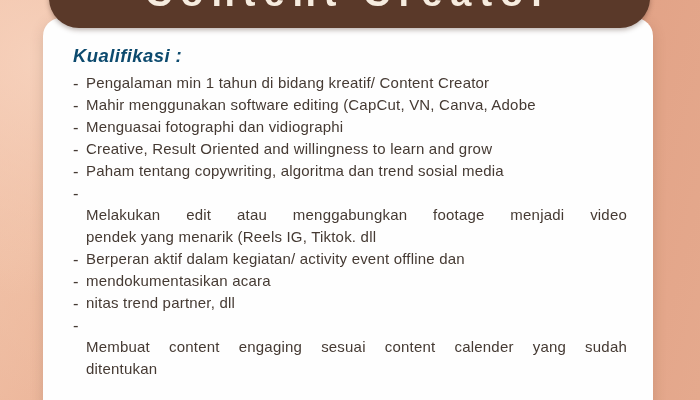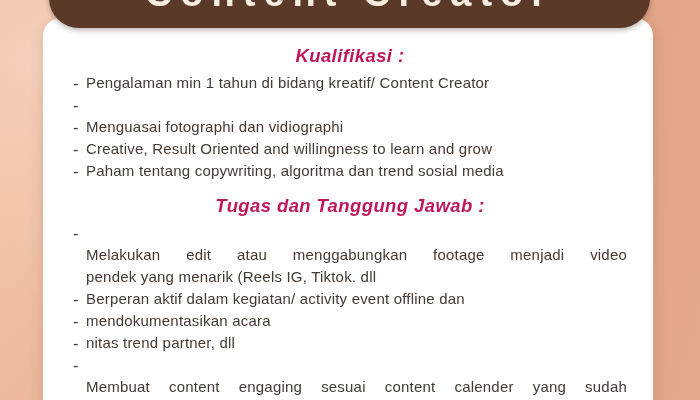--- a/index.html
+++ b/index.html
@@ -59,23 +59,22 @@
     left: 30px;
     right: 26px;
     top: 26px;
   }
 
   .section-heading {
     font-size: 18.5px;
     line-height: 24px;
     font-weight: bold;
     font-style: italic;
-    color: #be185d;
+    color: #0c4a6e;
     letter-spacing: 0.4px;
-    text-align: center;
   }
   .section-heading + .list { margin-top: 4px; }
   .section-heading.second { margin-top: 12px; }
 
   .list { margin-bottom: 0; }
 
   .bullet-row {
     display: flex;
     align-items: flex-start;
   }
@@ -110,20 +109,21 @@
       <div class="list">
         <div class="bullet-row">
           <div class="dash">-</div>
           <div class="bullet-text">
             <div class="line">Pengalaman min 1 tahun di bidang kreatif/ Content Creator</div>
           </div>
         </div>
         <div class="bullet-row">
           <div class="dash">-</div>
           <div class="bullet-text">
+            <div class="line">Mahir menggunakan software editing (CapCut, VN, Canva, Adobe</div>
           </div>
         </div>
         <div class="bullet-row">
           <div class="dash">-</div>
           <div class="bullet-text">
             <div class="line">Menguasai fotographi dan vidiographi</div>
           </div>
         </div>
         <div class="bullet-row">
           <div class="dash">-</div>
@@ -131,21 +131,20 @@
             <div class="line">Creative, Result Oriented and willingness to learn and grow</div>
           </div>
         </div>
         <div class="bullet-row">
           <div class="dash">-</div>
           <div class="bullet-text">
             <div class="line">Paham tentang copywriting, algoritma dan trend sosial media</div>
           </div>
         </div>
       </div>
-      <div class="section-heading second">Tugas dan Tanggung Jawab :</div>
       <div class="list">
         <div class="bullet-row">
           <div class="dash">-</div>
           <div class="bullet-text">
             <div class="line j">Melakukan edit atau menggabungkan footage menjadi video</div>
             <div class="line">pendek yang menarik (Reels IG, Tiktok. dll</div>
           </div>
         </div>
         <div class="bullet-row">
           <div class="dash">-</div>

